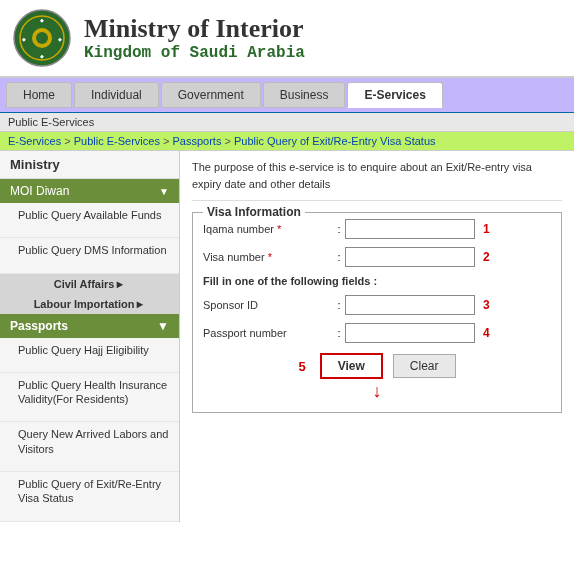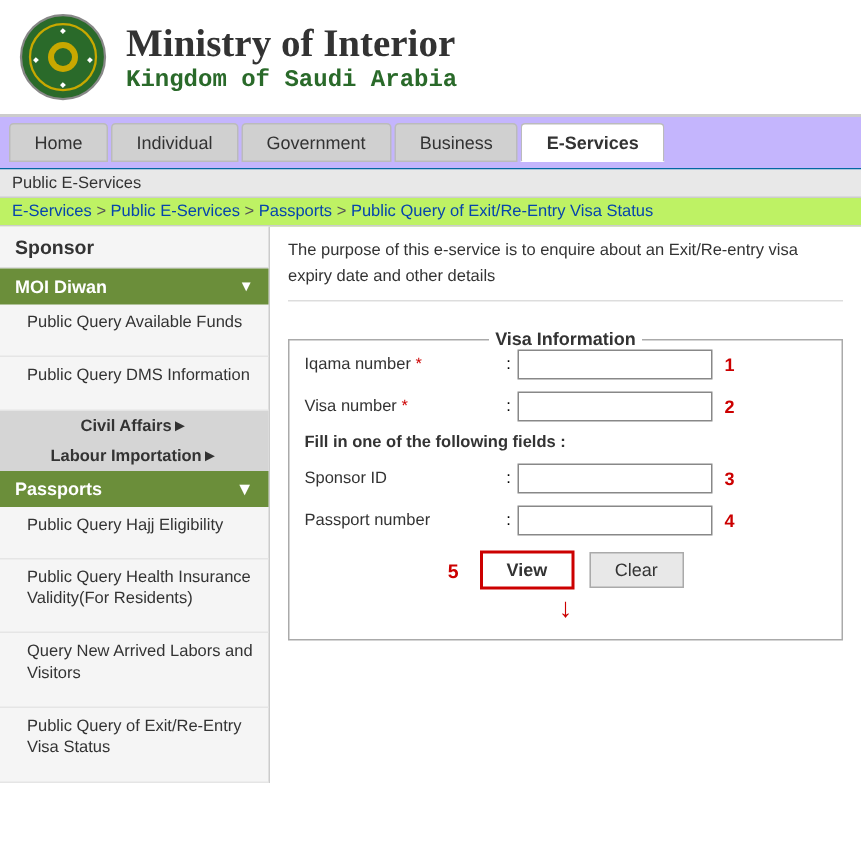--- a/index.html
+++ b/index.html
@@ -22,31 +22,31 @@
     .breadcrumb { padding: 3px 8px; font-size: 11px; background: #bef264; border-bottom: 1px solid #ccc; }
     .breadcrumb a { color: #0645ad; text-decoration: none; }
     .breadcrumb span { color: #555; }
 
     
     .content-wrapper { display: flex; }
 
     
     .sidebar { width: 180px; min-width: 180px; background: #f5f5f5; border-right: 1px solid #ccc; }
     .sidebar-welcome { padding: 6px 10px; font-weight: bold; font-size: 13px; color: #333; border-bottom: 1px solid #ddd; }
-    .sidebar-section { background: #6b8e3a; color: #fff; padding: 5px 10px; font-weight: bold; font-size: 12px; display: flex; justify-content: space-between; align-items: center; cursor: pointer; }
+    .sidebar-section { background: #6b8e3a; color: #fff; padding: 5px 10px; font-weight: normal; font-size: 12px; display: flex; justify-content: space-between; align-items: center; cursor: pointer; }
     .sidebar-section .arrow { font-size: 10px; }
     .sidebar-item { padding: 5px 10px 15px 18px; font-size: 11px; color: #333; cursor: pointer; border-bottom: 1px solid #e5e5e5; line-height: 1.3; }
     .sidebar-section-divider { background: #d5d5d5; padding: 4px 10px; font-size: 11px; font-weight: bold; color: #333; display: flex; justify-content: center; align-items: center; cursor: pointer; }
     .sidebar-section-green { background: #6b8e3a; color: #fff; padding: 5px 10px; font-weight: bold; font-size: 12px; display: flex; justify-content: space-between; align-items: center; cursor: pointer; }
 
     
     .main-content { flex: 1; padding: 8px 12px; }
-    .description { font-size: 11px; color: #333; line-height: 1.5; margin-bottom: 18px; border-bottom: 1px solid #ddd; padding-bottom: 8px; }
+    .description { font-size: 11px; color: #333; line-height: 1.5; margin-bottom: 4px; border-bottom: 1px solid #ddd; padding-bottom: 8px; }
     .form-fieldset { border: 1px solid #aaa; padding: 0 10px 10px; position: relative; margin-top: 0; }
-    .form-fieldset legend { font-size: 12px; font-weight: bold; color: #333; padding: 0 4px; text-align: center; }
+    .form-fieldset legend { font-size: 12px; font-weight: bold; color: #333; padding: 0 4px; }
 
     .form-row { display: flex; align-items: center; margin-bottom: 8px; }
     .form-label { width: 130px; font-size: 11px; color: #333; }
     .form-colon { width: 12px; text-align: center; font-size: 11px; }
     .form-input-wrap { display: flex; align-items: center; gap: 4px; }
     .form-input { width: 130px; height: 20px; border: 1px solid #888; padding: 1px 3px; font-size: 11px; }
     .form-num { color: #cc0000; font-weight: bold; font-size: 12px; margin-left: 4px; }
 
     .fill-one { font-size: 11px; font-weight: bold; color: #333; margin: 6px 0 8px; }
 
@@ -97,21 +97,21 @@
   <a href="#">Public E-Services</a>
   <span> &gt; </span>
   <a href="#">Passports</a>
   <span> &gt; </span>
   <a href="#">Public Query of Exit/Re-Entry Visa Status</a>
 </div>
 
 <div class="content-wrapper">
 
   <div class="sidebar">
-    <div class="sidebar-welcome">Sponsor</div>
+    <div class="sidebar-welcome">Ministry</div>
 
     <div class="sidebar-section">
       <span>MOI Diwan</span>
       <span class="arrow">▼</span>
     </div>
     <div class="sidebar-item">Public Query Available Funds</div>
     <div class="sidebar-item">Public Query DMS Information</div>
 
     <div class="sidebar-section-divider">
       <span>Civil Affairs</span>

